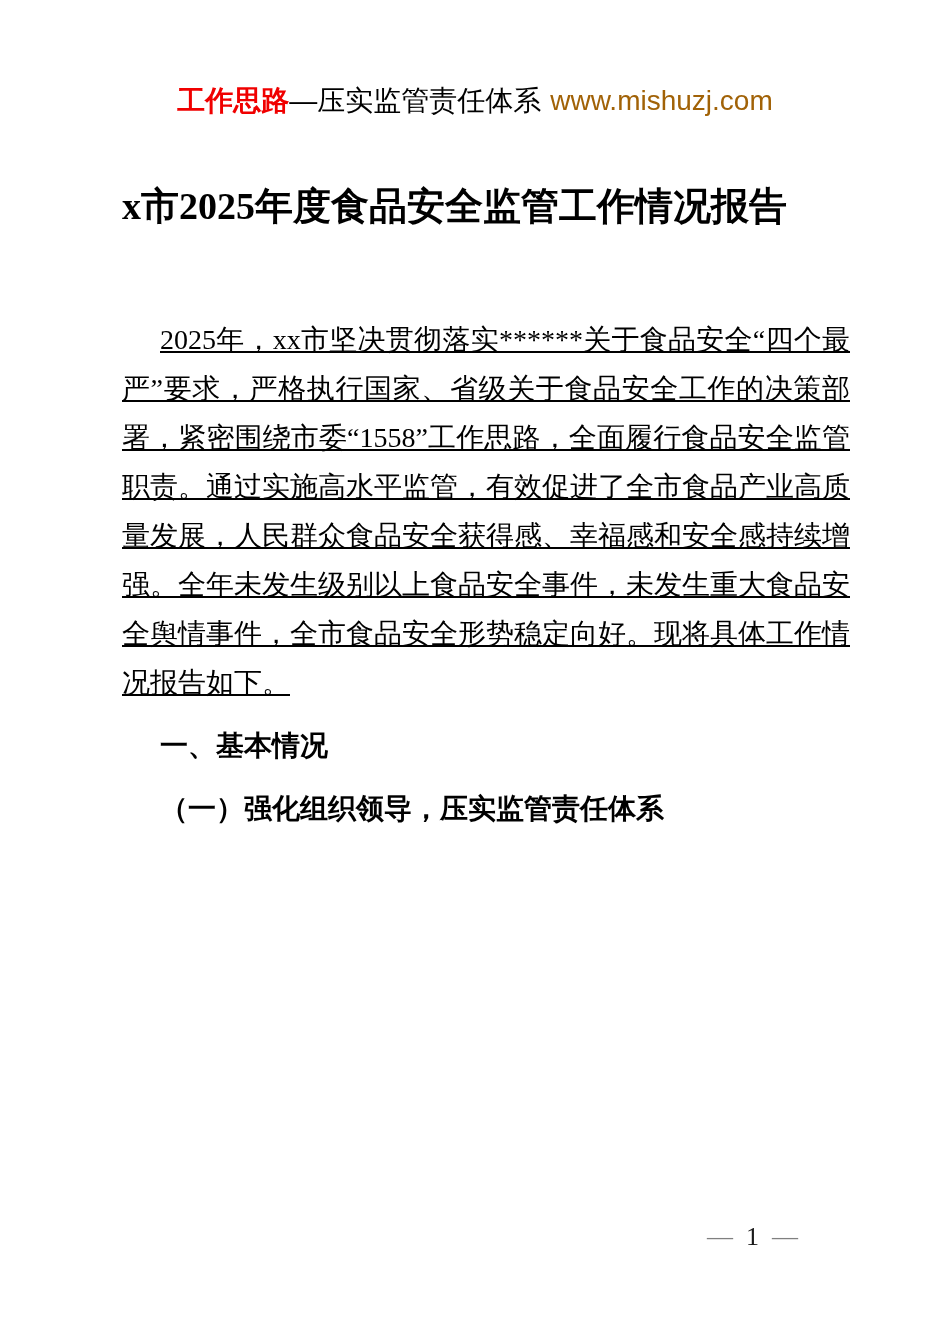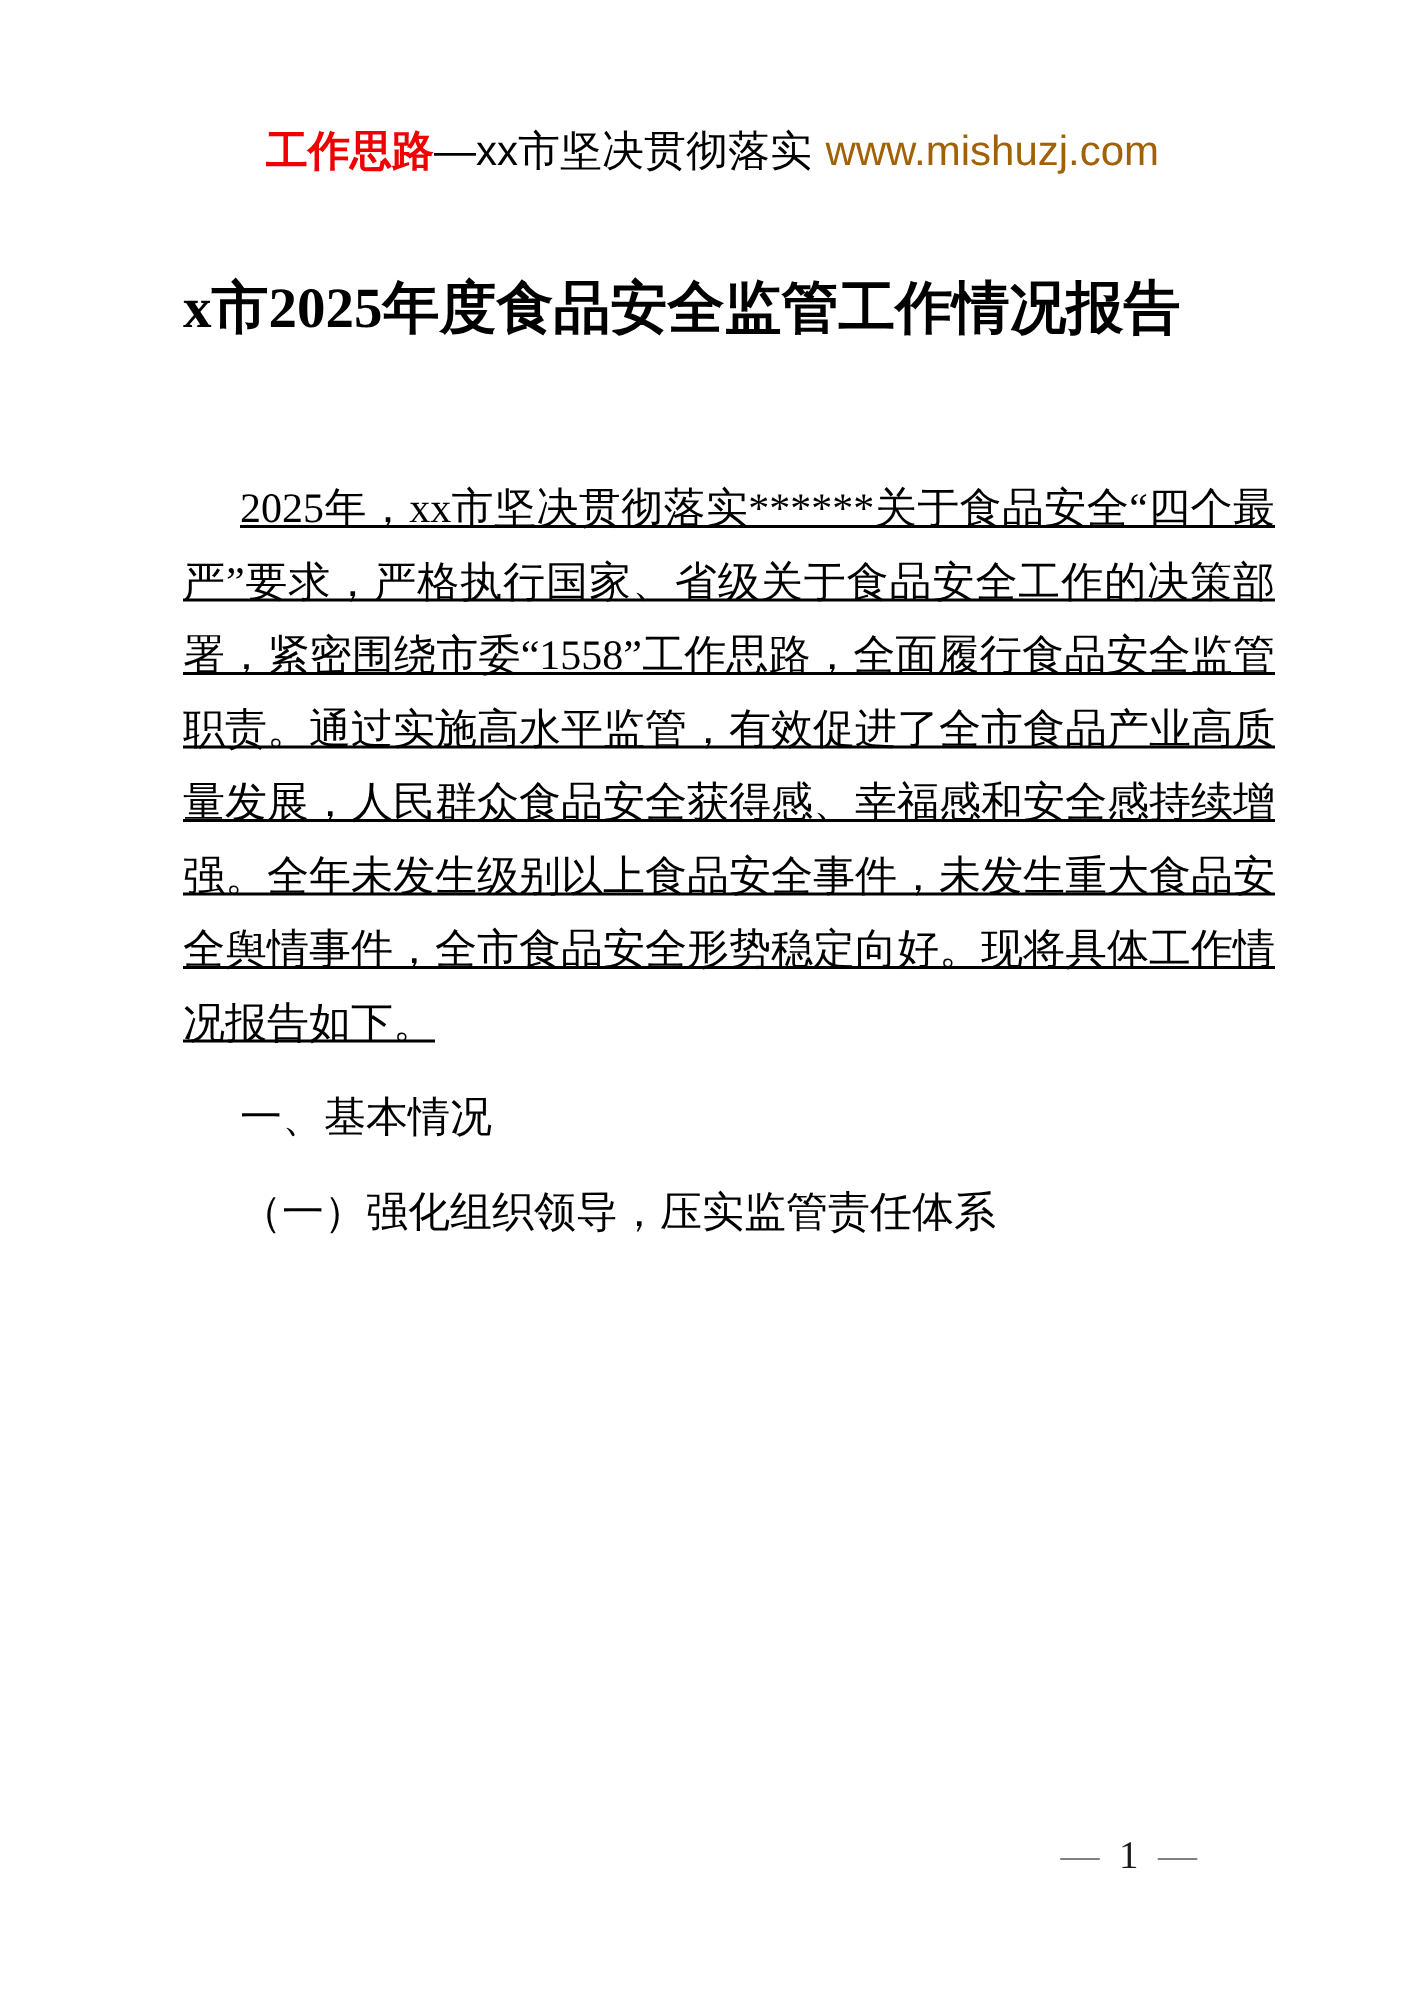--- a/index.html
+++ b/index.html
@@ -55,21 +55,21 @@
   }
   .para {
     margin: 14px 0 0 0;
     text-indent: 38px;
   }
   .para:first-child {
     margin-top: 0;
     text-decoration: underline;
   }
   .para.heading {
-    font-weight: normal;
+    font-weight: bold;
   }
   
   .page-footer {
     position: absolute;
     top: 1222px;
     right: 152px;
     font-size: 26px;
     line-height: 30px;
     font-family: "Liberation Serif", serif;
   }
@@ -80,21 +80,21 @@
     color: #1a1a1a;
     margin: 0 13px;
   }
 </style>
 </head>
 <body>
 
 <div class="page">
 
   <div class="site-header">
-    <span class="brand">工作思路</span><span class="tagline">—xx市坚决贯彻落实</span><span class="url">www.mishuzj.com</span>
+    <span class="brand">工作思路</span><span class="tagline">—压实监管责任体系</span><span class="url">www.mishuzj.com</span>
   </div>
 
   <h1 class="doc-title">x市2025年度食品安全监管工作情况报告</h1>
 
   <div class="doc-body">
     <p class="para">2025年，xx市坚决贯彻落实******关于食品安全“四个最严”要求，严格执行国家、省级关于食品安全工作的决策部署，紧密围绕市委“1558”工作思路，全面履行食品安全监管职责。通过实施高水平监管，有效促进了全市食品产业高质量发展，人民群众食品安全获得感、幸福感和安全感持续增强。全年未发生级别以上食品安全事件，未发生重大食品安全舆情事件，全市食品安全形势稳定向好。现将具体工作情况报告如下。</p>
     <p class="para heading">一、基本情况</p>
     <p class="para heading">（一）强化组织领导，压实监管责任体系</p>
   </div>
 

